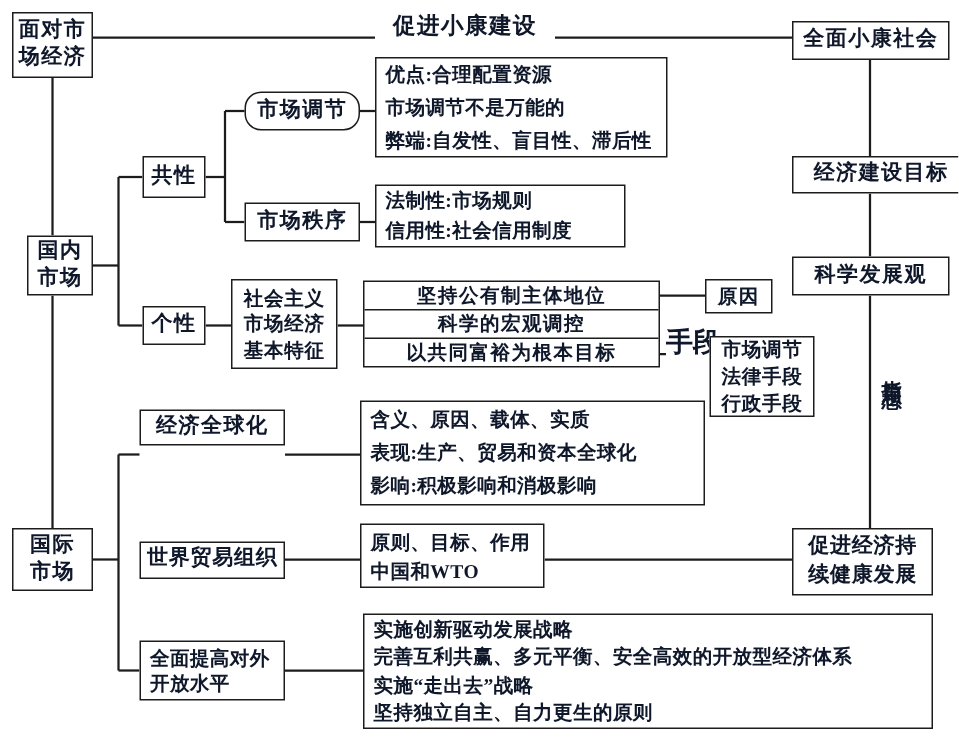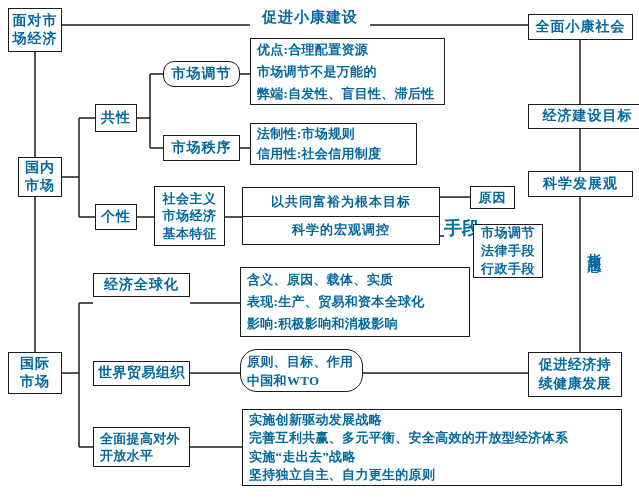--- a/index.html
+++ b/index.html
@@ -1,21 +1,21 @@
 <!DOCTYPE html>
 <html><head>
 <meta charset="utf-8">
 <style>
   html,body{margin:0;padding:0;background:#ffffff;}
   #canvas{
     position:relative;
     width:639px;height:500px;
     background:#ffffff;
     font-family:"Liberation Serif","DejaVu Serif",serif;
-    color:#0369a1;
+    color:#0f172a;
     overflow:hidden;
   }
   #wires{position:absolute;left:0;top:0;width:639px;height:500px;}
   #wires line{stroke:#1c1c1c;stroke-width:1.5;}
   .node{
     position:absolute;
     border:1.6px solid #1c1c1c;
     background:#fff;
     display:flex;align-items:center;justify-content:center;
     text-align:center;
@@ -131,22 +131,23 @@
   <div class="node" style="left:18px;top:157px;width:44px;height:40px;">国内
 市场</div>
 
   <div class="node" style="left:95px;top:204px;width:42px;height:26px;">个性</div>
 
   <div class="node" style="left:154px;top:186px;width:71px;height:60px;font-size:13px;letter-spacing:0.5px;">社会主义
 市场经济
 基本特征</div>
 
   <div class="stack" style="left:242px;top:187px;width:198px;height:58px;">
+    <div class="row">坚持公有制主体地位</div>
+    <div class="row">科学的宏观调控</div>
     <div class="row">以共同富裕为根本目标</div>
-    <div class="row">科学的宏观调控</div>
   </div>
 
   <div class="node" style="left:470px;top:186px;width:45px;height:23px;font-size:13px;">原因</div>
 
   <div class="plain" style="left:444px;top:216px;font-size:18px;letter-spacing:0;">手段</div>
 
   <div class="node" style="left:473px;top:224px;width:70px;height:54px;font-size:13px;letter-spacing:0.5px;line-height:18px;">市场调节
 法律手段
 行政手段</div>
 
@@ -163,21 +164,21 @@
 市场</div>
 
   <div class="node" style="left:93px;top:273px;width:97px;height:24px;">经济全球化</div>
 
   <div class="detail" style="left:240px;top:267px;width:230px;height:70px;line-height:22px;">含义、原因、载体、实质
 表现:生产、贸易和资本全球化
 影响:积极影响和消极影响</div>
 
   <div class="node" style="left:93px;top:361px;width:97px;height:25px;letter-spacing:0.5px;">世界贸易组织</div>
 
-  <div class="detail" style="left:240px;top:349px;width:123px;height:43px;line-height:19px;border-radius:17px;">原则、目标、作用
+  <div class="detail" style="left:240px;top:349px;width:123px;height:43px;line-height:19px;">原则、目标、作用
 中国和WTO</div>
 
   <div class="detail" style="left:93px;top:427px;width:97px;height:40px;font-size:13px;line-height:17px;">全面提高对外
 开放水平</div>
 
   <div class="detail" style="left:242px;top:409px;width:380px;height:77px;line-height:18.5px;">实施创新驱动发展战略
 完善互利共赢、多元平衡、安全高效的开放型经济体系
 实施“走出去”战略
 坚持独立自主、自力更生的原则</div>
 

